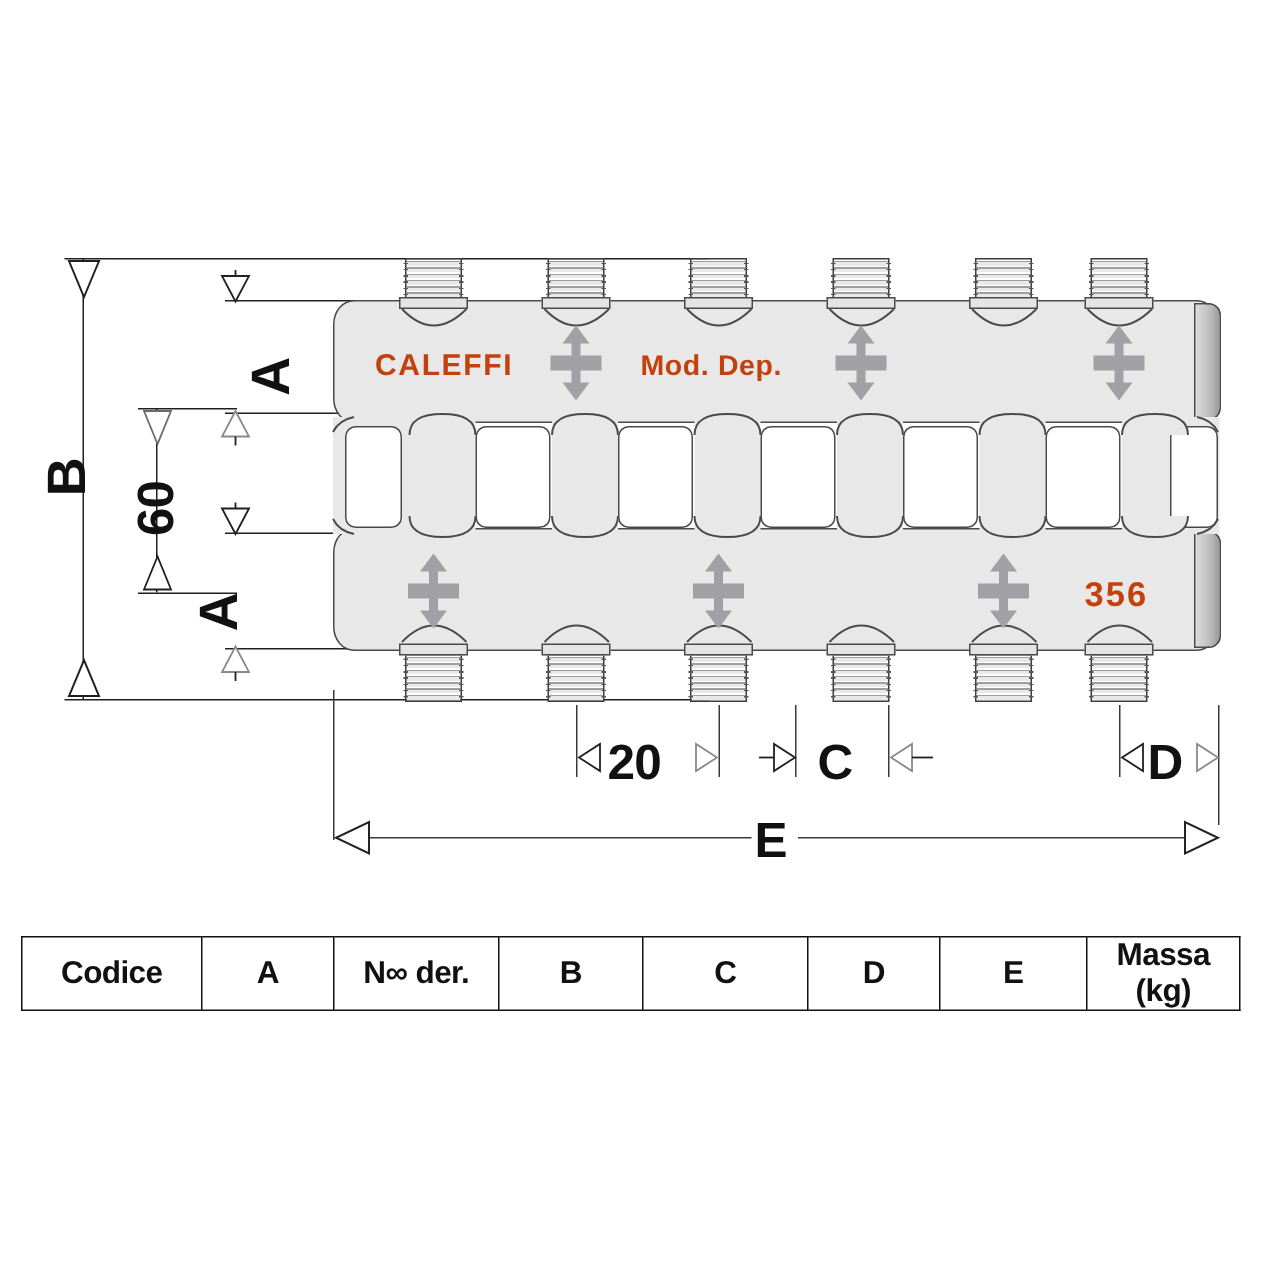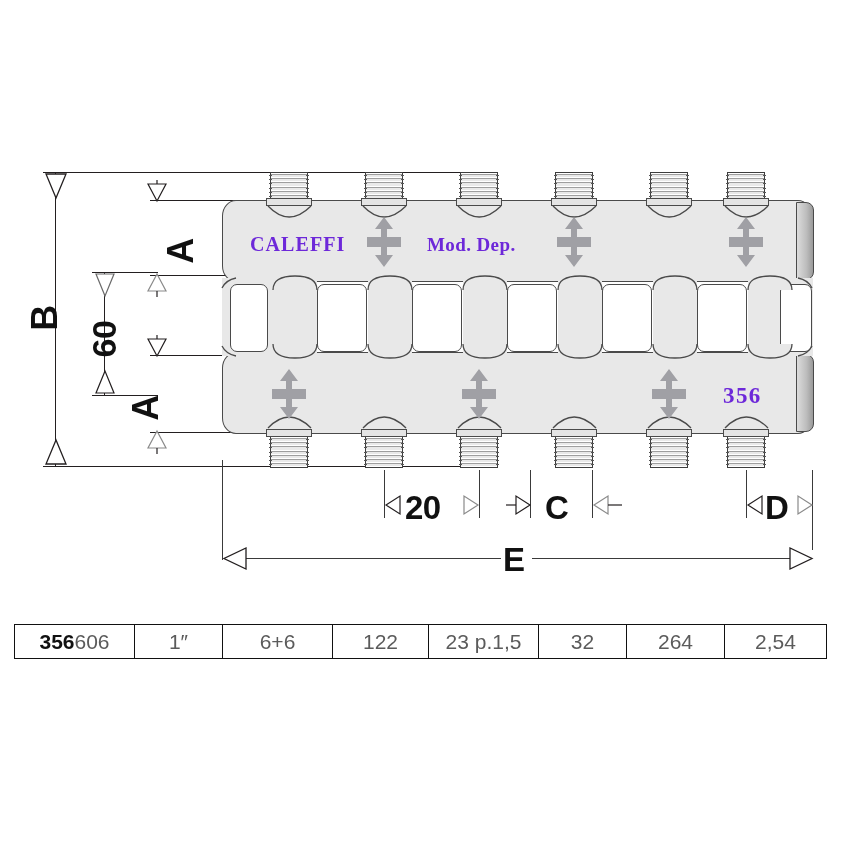--- a/index.html
+++ b/index.html
@@ -87,22 +87,22 @@
     position:absolute;
     background:#ffffff;
     border:1.3px solid #4a4a4a;
     box-sizing:border-box;
     border-radius:7px;
   }
 
   
   .bodytext{
     position:absolute;
-    color:#6d28d9;
-    font-family:Liberation Serif, serif;
+    color:#c2410c;
+    font-family:Liberation Sans, sans-serif;
     font-weight:bold;
     white-space:nowrap;
     letter-spacing:1.1px;
   }
 
   
   .crossmark{position:absolute;}
 
   
   .arrowsvg{position:absolute;overflow:visible;}
@@ -367,26 +367,26 @@
       <col style="width:120px">
         <col style="width:88px">
         <col style="width:110px">
       <col style="width:96px">
         <col style="width:110px">
         <col style="width:88px">
       <col style="width:98px">
         <col style="width:102px">
     </colgroup>
     <tbody>
-    <tr class="val">
-      <td class="codecell"><b>356</b><span>606</span></td>
-      <td>1″</td>
-      <td>6+6</td>
-      <td>122</td>
-      <td>23 p.1,5</td>
-      <td>32</td>
-      <td>264</td>
-      <td>2,54</td>
+        <tr class="hdr">
+      <td>Codice</td>
+      <td>A</td>
+      <td>N∞ der.</td>
+      <td>B</td>
+      <td>C</td>
+      <td>D</td>
+      <td>E</td>
+      <td class="massa">Massa (kg)</td>
     </tr>
   </tbody>
     </table>
 
 </div>
 
 </body></html>

